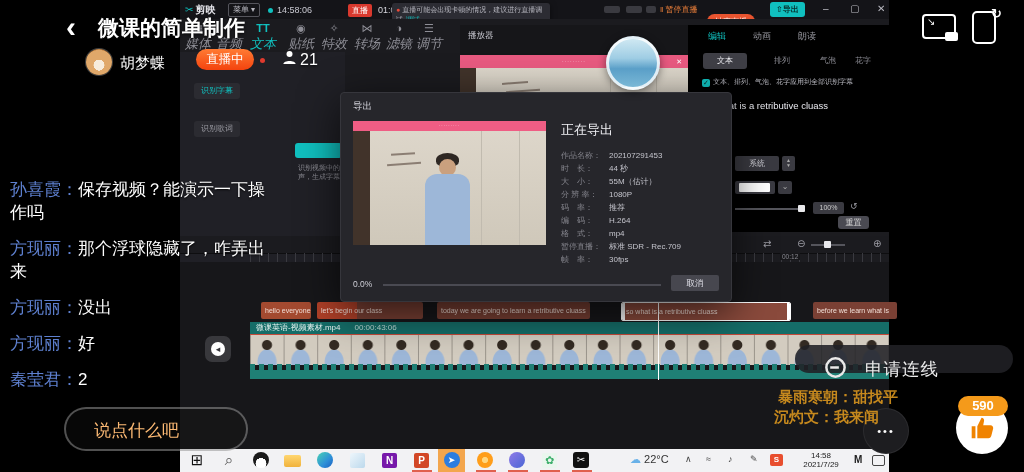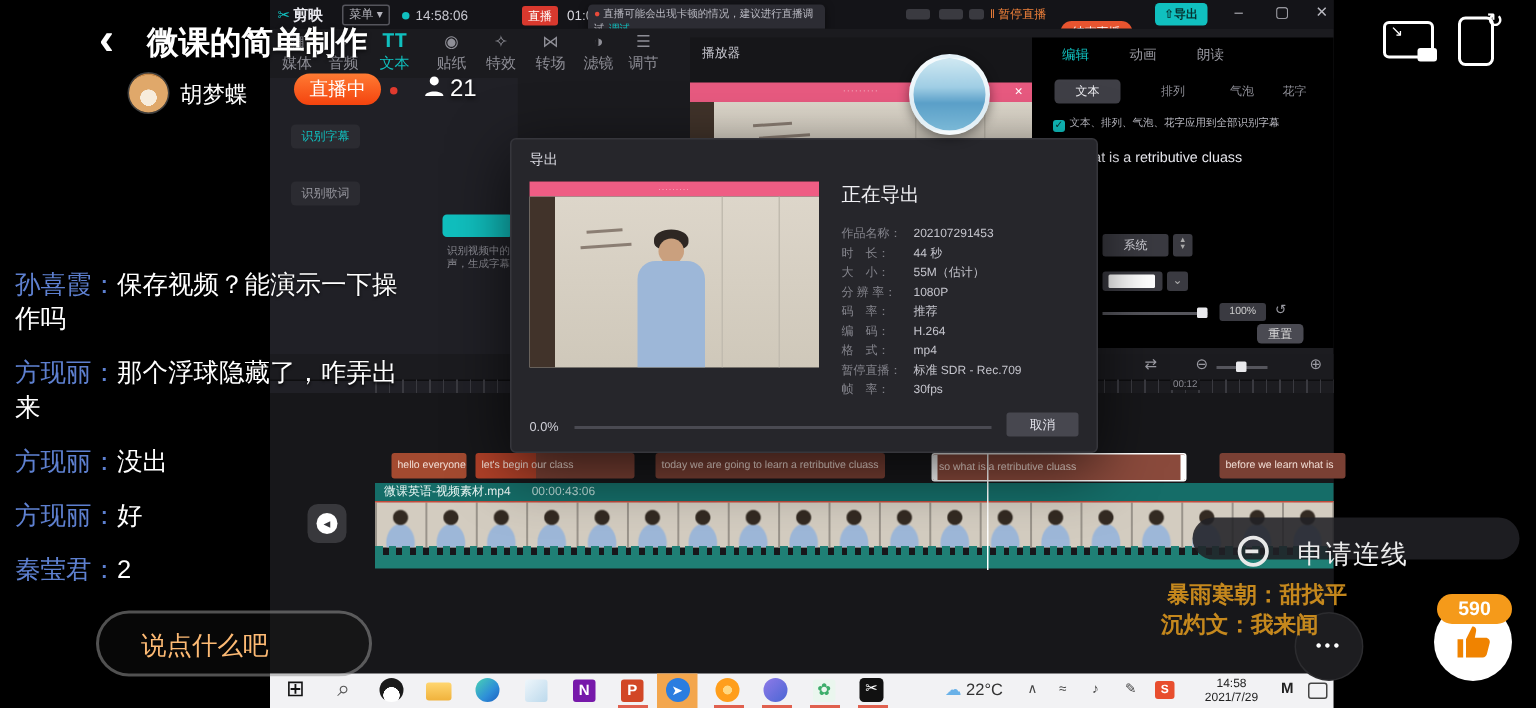--- a/index.html
+++ b/index.html
@@ -24,21 +24,21 @@
   .dimchip{background:#3a3a40;border-radius:2px;height:7px;}
   .pausebtn{left:480px;top:4px;font-size:8px;color:#f0813a;}
   .endbtn{left:527px;top:14px;background:#e8542f;border-radius:8px;font-size:8px;color:#fff;padding:2px 8px;}
   .exportbtn{left:590px;top:2px;background:#10c0bf;border-radius:3px;font-size:8px;color:#06312f;
              font-weight:bold;padding:2px 6px;}
   .winctl{top:3px;font-size:10px;color:#b9b9c0;}
   
   .tabrow{left:0;top:19px;width:709px;height:33px;background:#1b1b1f;border-bottom:1px solid #101014;}
   .etab{top:3px;width:30px;text-align:center;color:#8e8e96;}
   .etab .ti{font-size:11px;line-height:13px;display:block;}
-  .etab .tl{font-size:10px;display:block;}
+  .etab .tl{font-size:13px;display:block;font-style:italic;}
   .etab.active{color:#10c0bf;}
   
   .leftpanel{left:0;top:52px;width:165px;height:210px;background:#202026;border-right:1px solid #2a2a30;}
   .sidebtn{left:14px;width:46px;height:16px;background:#2b2b31;border-radius:3px;font-size:8px;
            text-align:center;line-height:16px;}
   .mediapanel{left:165px;top:52px;width:115px;height:210px;background:#1b1b1f;}
   .tealchip{left:115px;top:143px;width:47px;height:15px;background:#10c0bf;border-radius:3px;}
   .hinttext{left:118px;top:163px;width:60px;font-size:7px;color:#8a8a92;line-height:9px;}
   
   .playerpanel{left:280px;top:25px;width:228px;height:207px;background:#161619;}
@@ -193,21 +193,21 @@
     <div class="abs tabrow">
       <div class="abs etab" style="left:3px;">
           <span class="ti">▦</span>
           <span class="tl">媒体</span>
         </div>
       <div class="abs etab" style="left:34px;">
           <span class="ti">♪</span>
           <span class="tl">音频</span>
         </div>
       <div class="abs etab active" style="left:68px;">
-          <span class="ti" style="font-weight:bold;font-size:14px;font-family:Liberation Mono, monospace;">TT</span>
+          <span class="ti" style="font-weight:bold;font-size:11px;">TT</span>
           <span class="tl">文本</span>
         </div>
       <div class="abs etab" style="left:106px;">
           <span class="ti">◉</span>
           <span class="tl">贴纸</span>
         </div>
       <div class="abs etab" style="left:139px;">
           <span class="ti">✧</span>
           <span class="tl">特效</span>
         </div>

